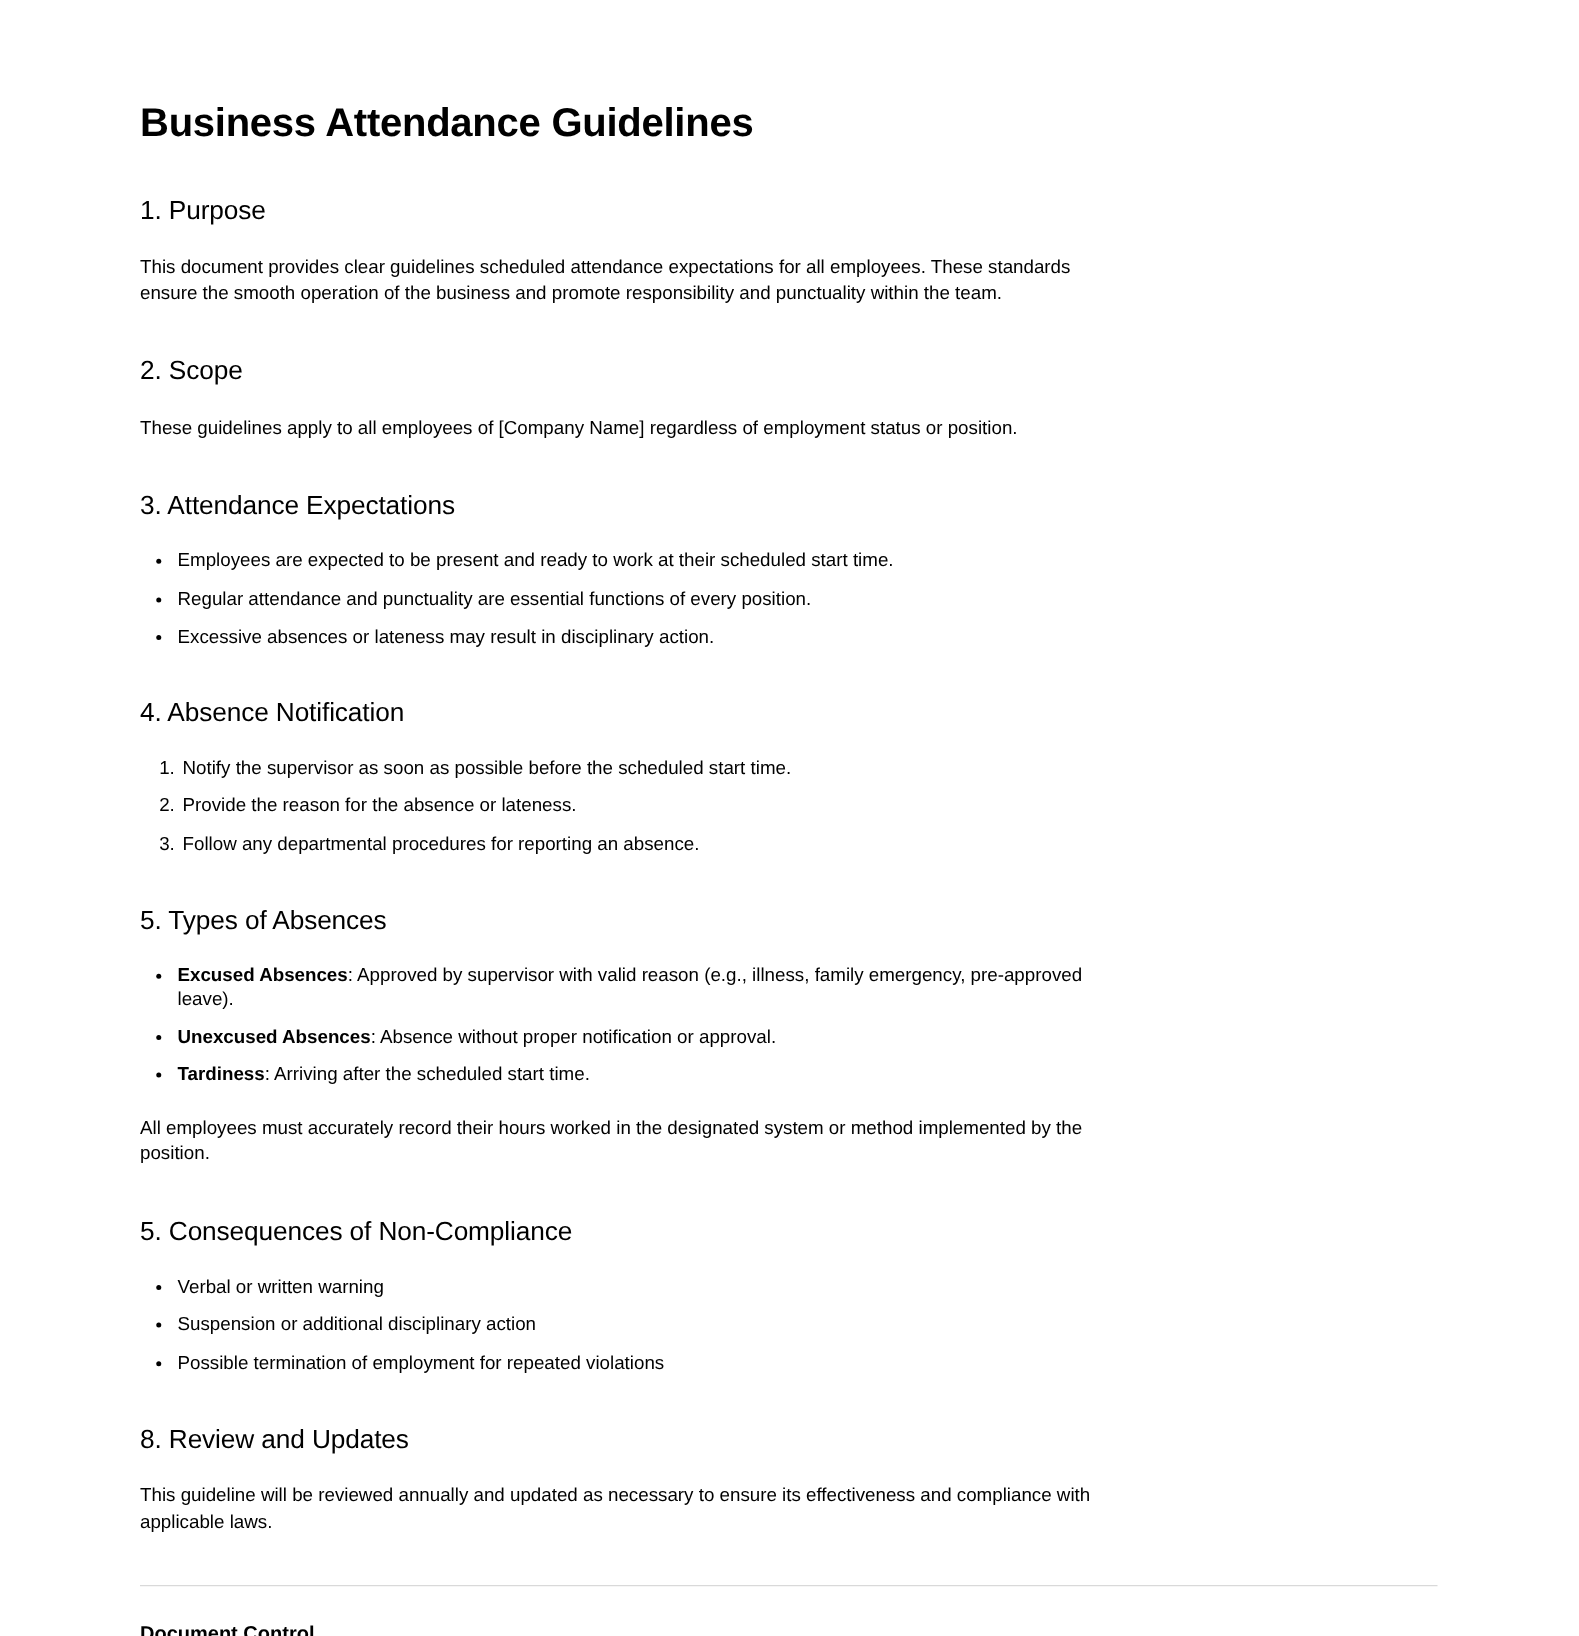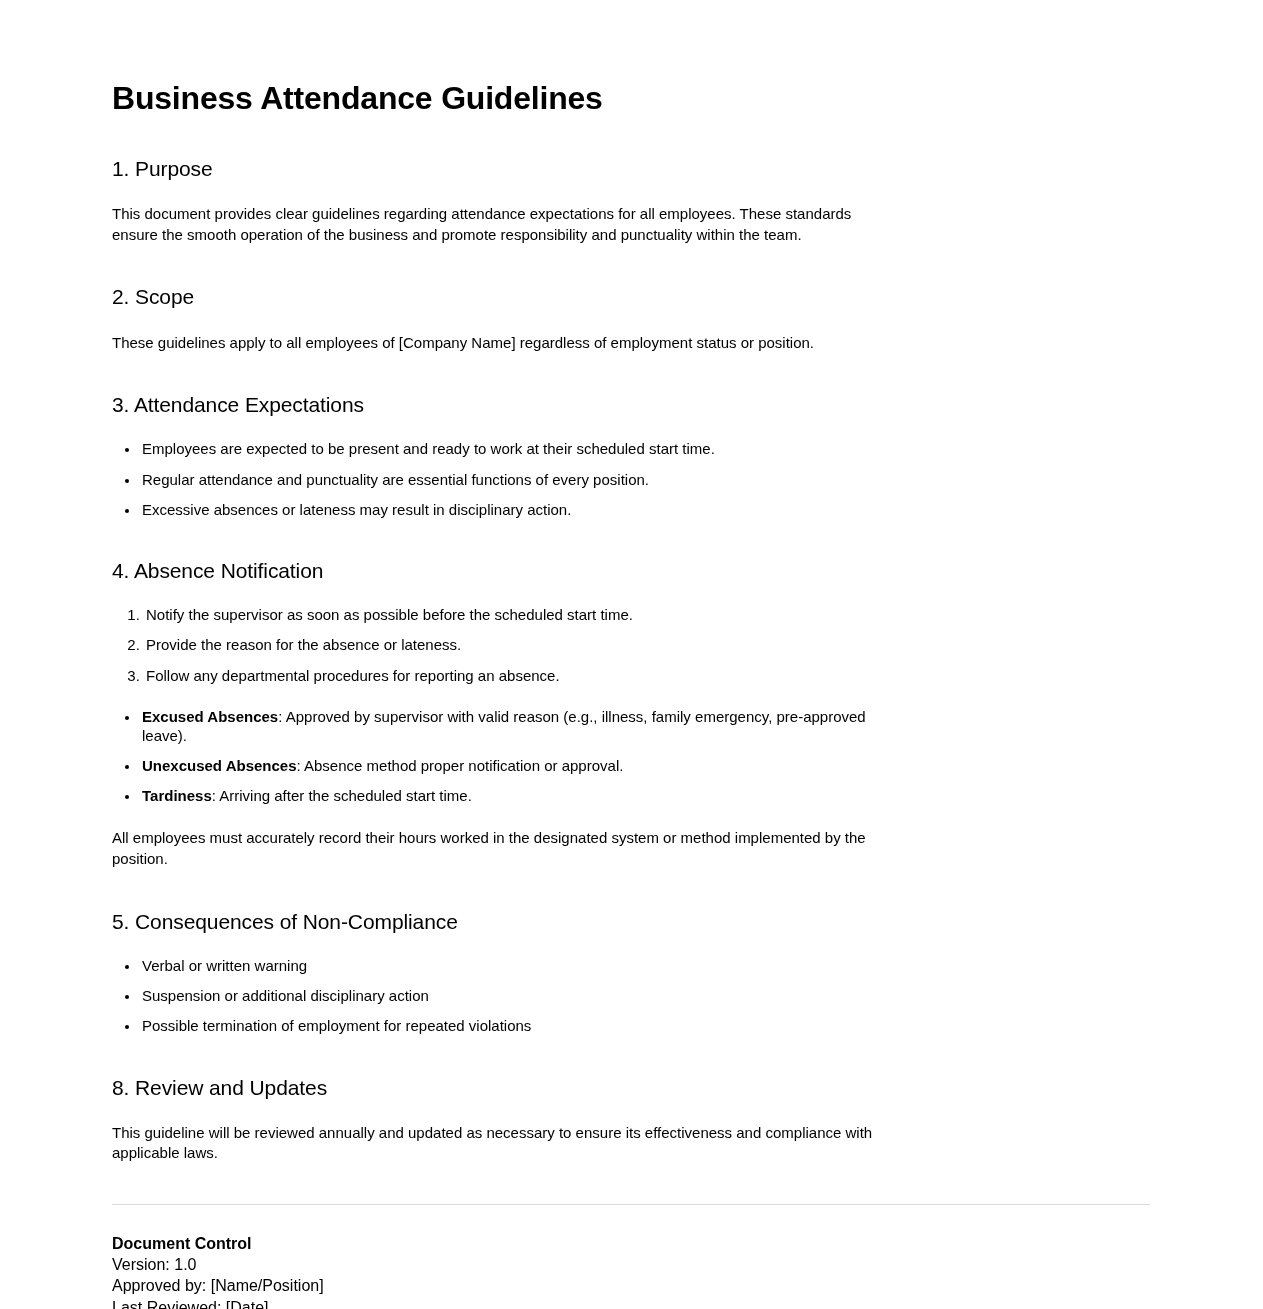--- a/index.html
+++ b/index.html
@@ -71,42 +71,43 @@
   .doc-control .dc-line { display: block; }
 </style>
 </head>
 <body>
 
 <div class="page">
 
   <h1 class="doc-title">Business Attendance Guidelines</h1>
 
   <h2 class="section-heading">1. Purpose</h2>
-  <p class="body-text">This document provides clear guidelines regarding attendance expectations for all employees. These standards ensure the smooth operation of the business and promote responsibility and punctuality within the team.</p>
+  <p class="body-text">This document provides clear guidelines scheduled attendance expectations for all employees. These standards ensure the smooth operation of the business and promote responsibility and punctuality within the team.</p>
 
   <h2 class="section-heading">2. Scope</h2>
   <p class="body-text">These guidelines apply to all employees of [Company Name] regardless of employment status or position.</p>
 
   <h2 class="section-heading">3. Attendance Expectations</h2>
   <ul class="doc-list">
     <li>Employees are expected to be present and ready to work at their scheduled start time.</li>
     <li>Regular attendance and punctuality are essential functions of every position.</li>
     <li>Excessive absences or lateness may result in disciplinary action.</li>
   </ul>
 
   <h2 class="section-heading">4. Absence Notification</h2>
   <ol class="doc-list">
     <li>Notify the supervisor as soon as possible before the scheduled start time.</li>
     <li>Provide the reason for the absence or lateness.</li>
     <li>Follow any departmental procedures for reporting an absence.</li>
   </ol>
 
+  <h2 class="section-heading">5. Types of Absences</h2>
   <ul class="doc-list">
     <li><span class="term">Excused Absences</span><span>: Approved by supervisor with valid reason (e.g., illness, family emergency, pre-approved leave).</span></li>
-    <li><span class="term">Unexcused Absences</span><span>: Absence method proper notification or approval.</span></li>
+    <li><span class="term">Unexcused Absences</span><span>: Absence without proper notification or approval.</span></li>
     <li><span class="term">Tardiness</span><span>: Arriving after the scheduled start time.</span></li>
   </ul>
 
   <p class="body-text">All employees must accurately record their hours worked in the designated system or method implemented by the position.</p>
 
   <h2 class="section-heading">5. Consequences of Non-Compliance</h2>
   <ul class="doc-list">
     <li>Verbal or written warning</li>
     <li>Suspension or additional disciplinary action</li>
     <li>Possible termination of employment for repeated violations</li>

